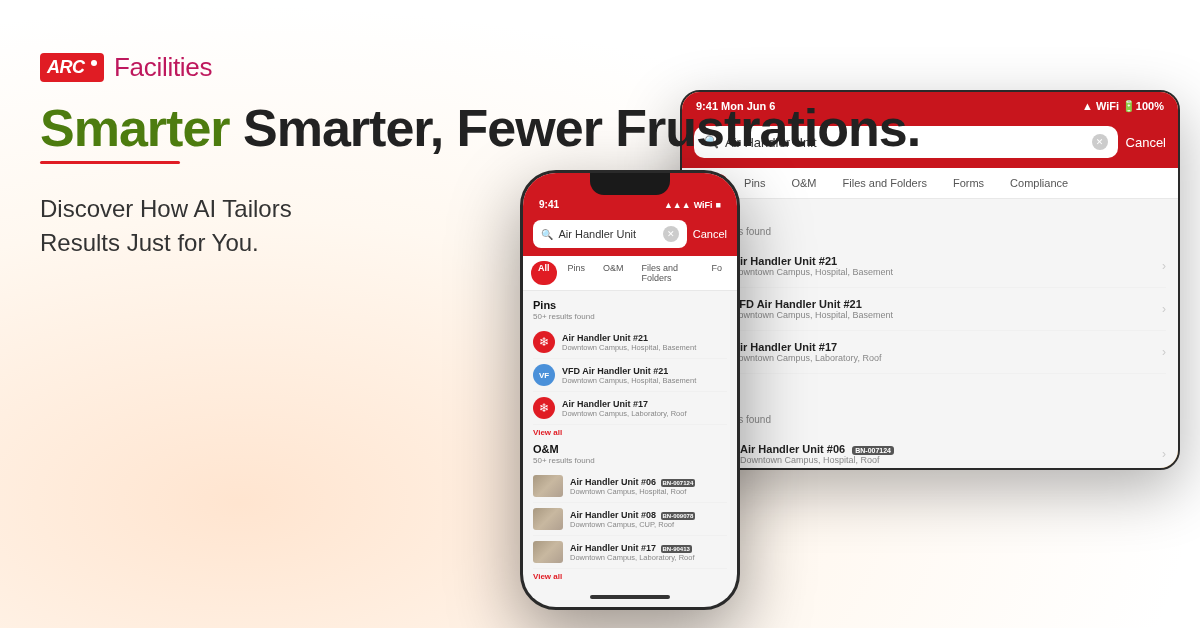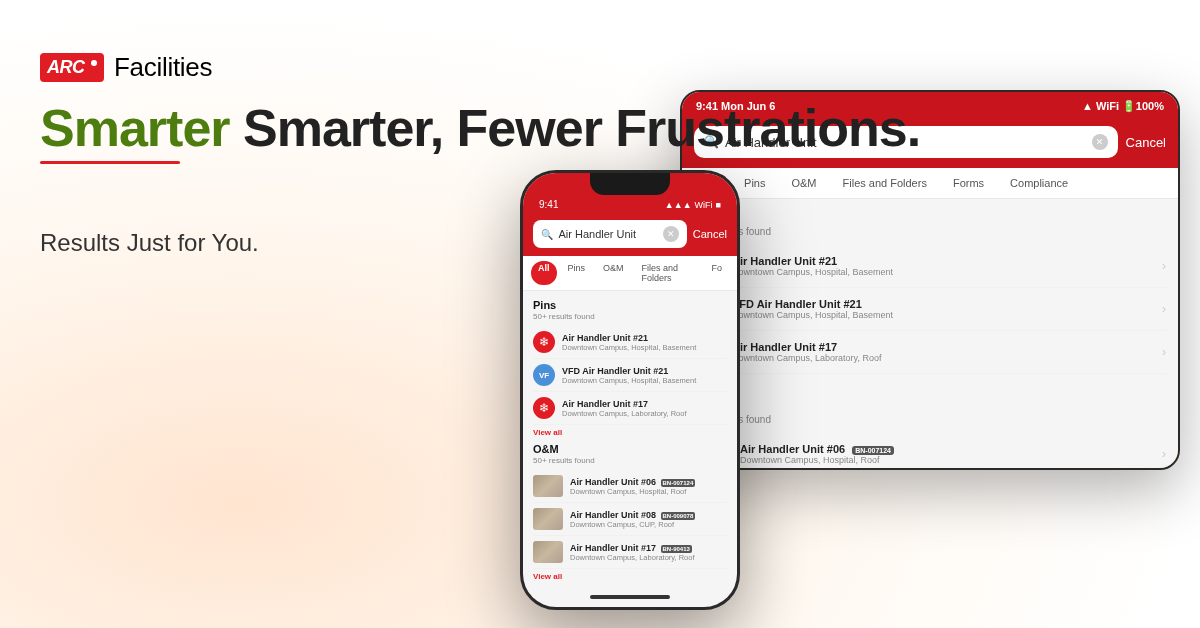--- a/index.html
+++ b/index.html
@@ -47,21 +47,21 @@
       height: 6px;
       background: #fff;
       border-radius: 50%;
       margin-left: 2px;
       vertical-align: super;
       font-size: 8px;
     }
     .brand-name {
       font-size: 26px;
       font-weight: 500;
-      color: #000000;
+      color: #be185d;
       letter-spacing: -0.3px;
     }
 
     
     .hero-section {
       position: absolute;
       top: 100px;
       left: 40px;
       z-index: 10;
     }
@@ -309,21 +309,21 @@
     }
     .phone-status-bar {
       background: #d01820;
       height: 42px;
       display: flex;
       align-items: flex-end;
       justify-content: space-between;
       padding: 0 16px 5px;
       color: white;
       font-size: 10px;
-      font-weight: 400;
+      font-weight: 700;
     }
     .phone-status-right {
       display: flex;
       align-items: center;
       gap: 3px;
       font-size: 9px;
     }
     .phone-search-bar {
       background: #d01820;
       padding: 5px 10px 8px;
@@ -460,21 +460,21 @@
   </div>
   <span class="brand-name">Facilities</span>
 </div>
 
 <div class="hero-section">
   <div class="headline">
     <span class="headline-accent">Smarter</span><span> Smarter, Fewer Frustrations.</span>
   </div>
   <div class="headline-underline"></div>
   <div class="subheadline">
-    <br>
+    <span>Discover How AI Tailors</span><br>
     <span>Results Just for You.</span>
   </div>
 </div>
 
 <div class="devices-container">
 
   <div class="tablet">
     <div class="tablet-screen">
 
       <div class="tablet-status-bar">

